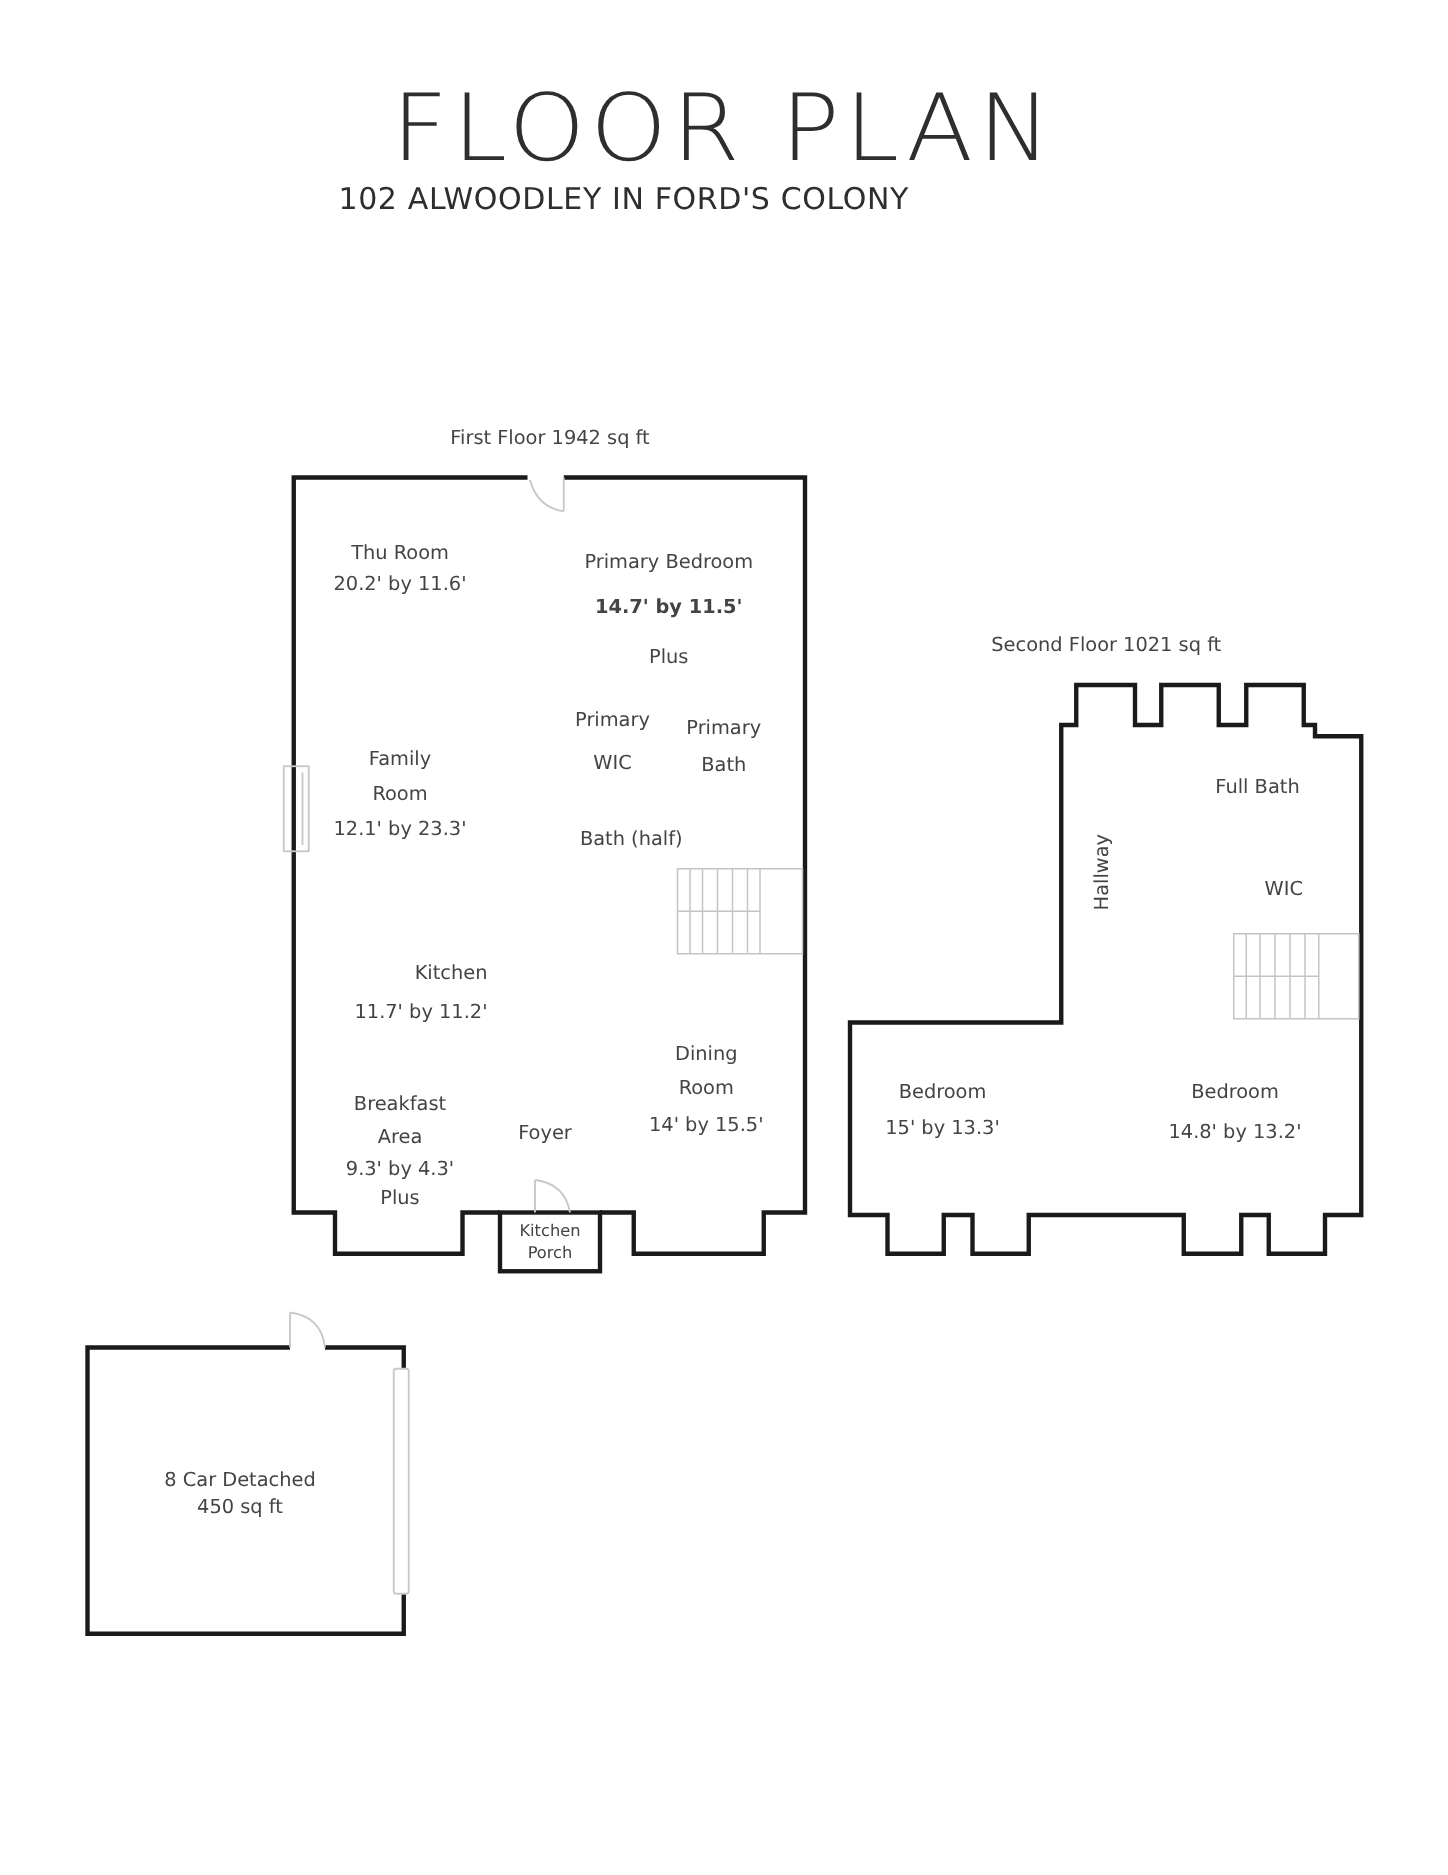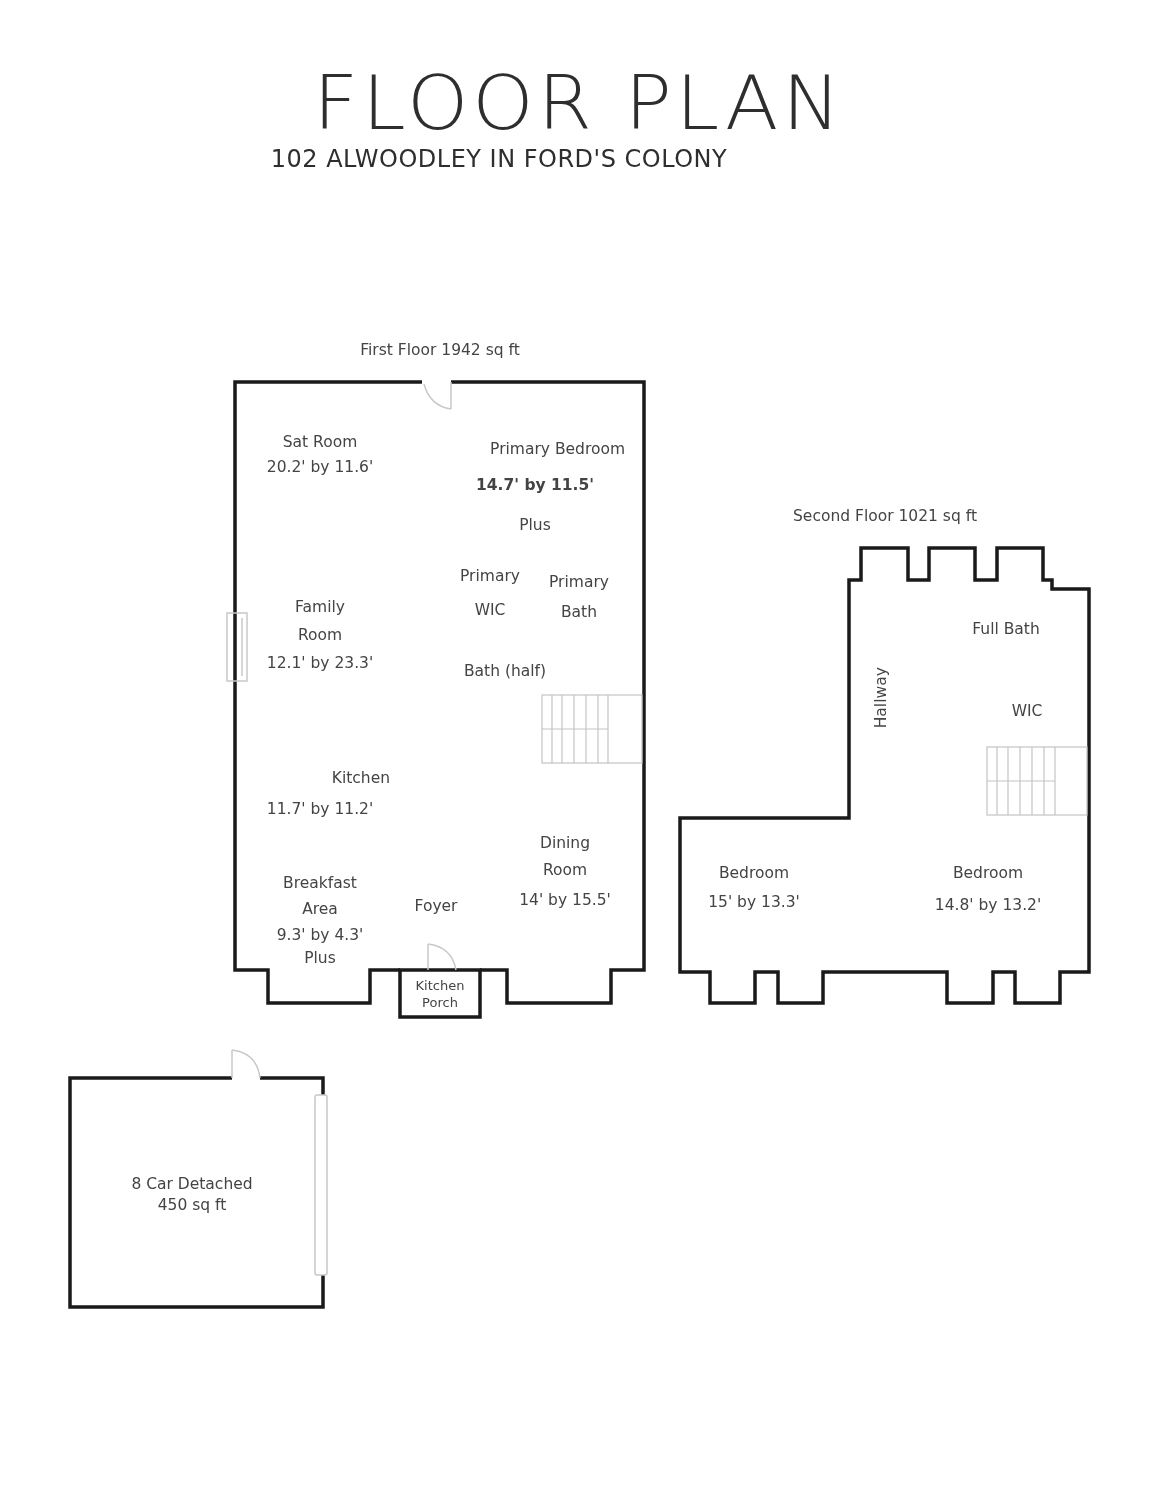--- a/index.html
+++ b/index.html
@@ -69,41 +69,41 @@
   </g>
   <g fill="none" stroke="#c8c8c8" stroke-width="1.5">
     <line x1="232" y1="1078" x2="232" y2="1050"></line>
     <path d="M232,1050 Q257,1053 260,1078"></path>
   </g>
   <rect x="315" y="1095" width="12" height="180" rx="2" fill="#ffffff" stroke="#c8c8c8" stroke-width="1.5"></rect>
 </svg>
 
 <div class="lbl" style="left:340px;top:343px;width:200px;">First Floor 1942 sq ft</div>
 
-<div class="lbl" style="left:250px;top:435px;width:140px;">Sat Room</div>
+<div class="lbl" style="left:250px;top:435px;width:140px;">Thu Room</div>
 <div class="lbl" style="left:250px;top:460px;width:140px;">20.2' by 11.6'</div>
 
-<div class="lbl" style="left:445px;top:442px;width:180px;text-align:right;">Primary Bedroom</div>
+<div class="lbl" style="left:445px;top:442px;width:180px;">Primary Bedroom</div>
 <div class="lbl" style="left:445px;top:478px;width:180px;font-weight:bold;">14.7' by 11.5'</div>
 <div class="lbl" style="left:445px;top:518px;width:180px;">Plus</div>
 
 <div class="lbl" style="left:440px;top:569px;width:100px;">Primary</div>
 <div class="lbl" style="left:440px;top:603px;width:100px;">WIC</div>
 
 <div class="lbl" style="left:529px;top:575px;width:100px;">Primary</div>
 <div class="lbl" style="left:529px;top:605px;width:100px;">Bath</div>
 
 <div class="lbl" style="left:250px;top:600px;width:140px;">Family</div>
 <div class="lbl" style="left:250px;top:628px;width:140px;">Room</div>
 <div class="lbl" style="left:250px;top:656px;width:140px;">12.1' by 23.3'</div>
 
 <div class="lbl" style="left:445px;top:664px;width:120px;">Bath (half)</div>
 
 <div class="lbl" style="left:250px;top:771px;width:140px;text-align:right;">Kitchen</div>
-<div class="lbl" style="left:250px;top:802px;width:140px;">11.7' by 11.2'</div>
+<div class="lbl" style="left:250px;top:802px;width:140px;text-align:right;">11.7' by 11.2'</div>
 
 <div class="lbl" style="left:505px;top:836px;width:120px;">Dining</div>
 <div class="lbl" style="left:505px;top:863px;width:120px;">Room</div>
 <div class="lbl" style="left:505px;top:893px;width:120px;">14' by 15.5'</div>
 
 <div class="lbl" style="left:250px;top:876px;width:140px;">Breakfast</div>
 <div class="lbl" style="left:250px;top:902px;width:140px;">Area</div>
 <div class="lbl" style="left:250px;top:928px;width:140px;">9.3' by 4.3'</div>
 <div class="lbl" style="left:250px;top:951px;width:140px;">Plus</div>
 

